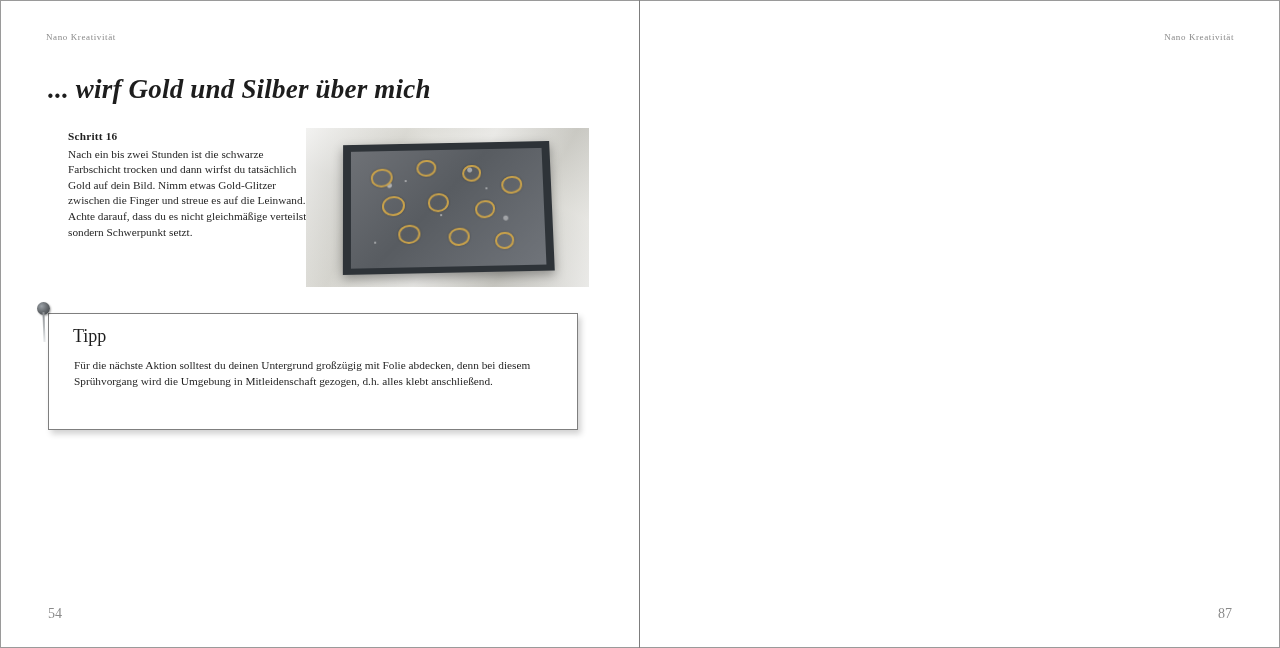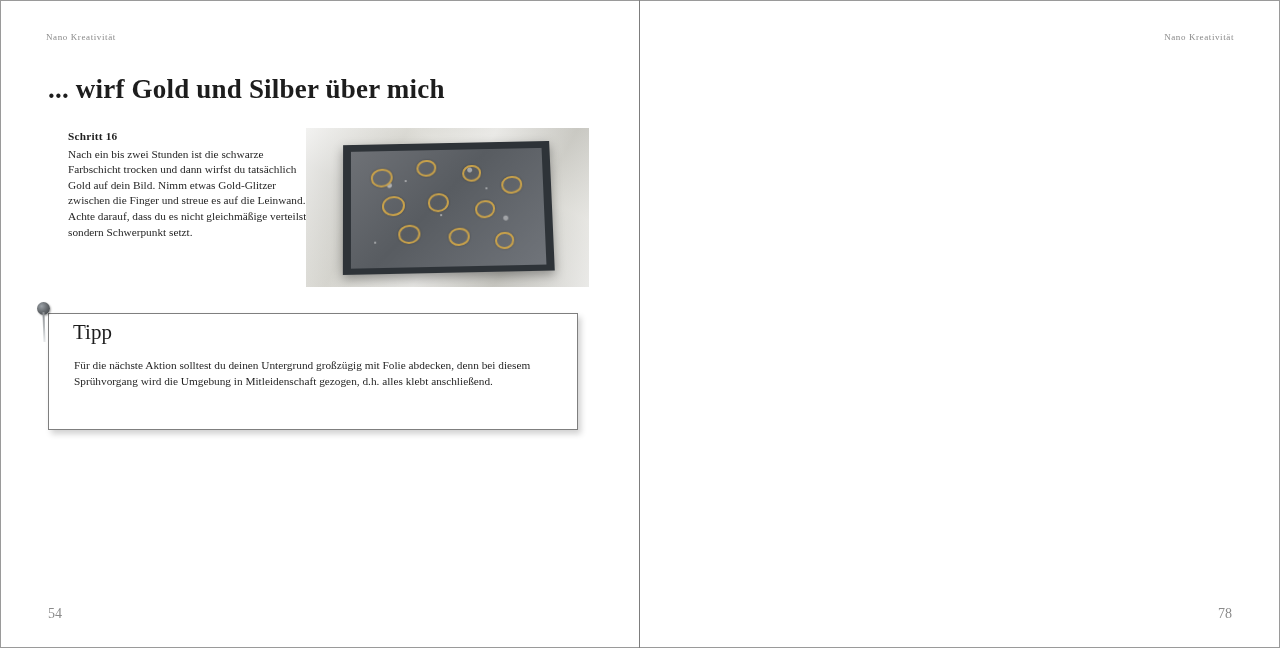--- a/index.html
+++ b/index.html
@@ -79,20 +79,21 @@
 
   .chapter-title {
     position: absolute;
     left: 48px;
     top: 56px;
     font-size: 27px;
     font-family: "Liberation Serif", serif;
     color: #1d1d1d;
     letter-spacing: 0.2px;
     white-space: nowrap;
+    font-style: italic;
   }
 
   .step-block {
     position: absolute;
     font-size: 11.3px;
     line-height: 15.6px;
     color: #1f1f1f;
     font-family: "Liberation Serif", serif;
   }
   .step-label {
@@ -202,22 +203,22 @@
     left: 6px;
     top: 10px;
     width: 1.5px;
     height: 30px;
     background: linear-gradient(180deg, #8a8d90 0%, #c9ccce 70%, #e6e8ea 100%);
     transform: rotate(-2deg);
   }
   .tip-title {
     position: absolute;
     left: 24px;
-    top: 6px;
-    font-size: 21px;
+    top: 12px;
+    font-size: 18px;
     font-family: "Liberation Serif", serif;
     color: #1d1d1d;
   }
   .tip-text {
     position: absolute;
     left: 25px;
     right: 16px;
     top: 43px;
     font-size: 11.3px;
     line-height: 16px;
@@ -278,16 +279,16 @@
     <div class="folio">54</div>
   </div>
 
   <div class="page right">
     <div class="page-border-top"></div>
     <div class="page-border-bottom"></div>
     <div class="page-border-right"></div>
 
     <div class="running-head">Nano Kreativität</div>
 
-    <div class="folio">78</div>
+    <div class="folio">87</div>
   </div>
 
 </div>
 
 </body></html>

